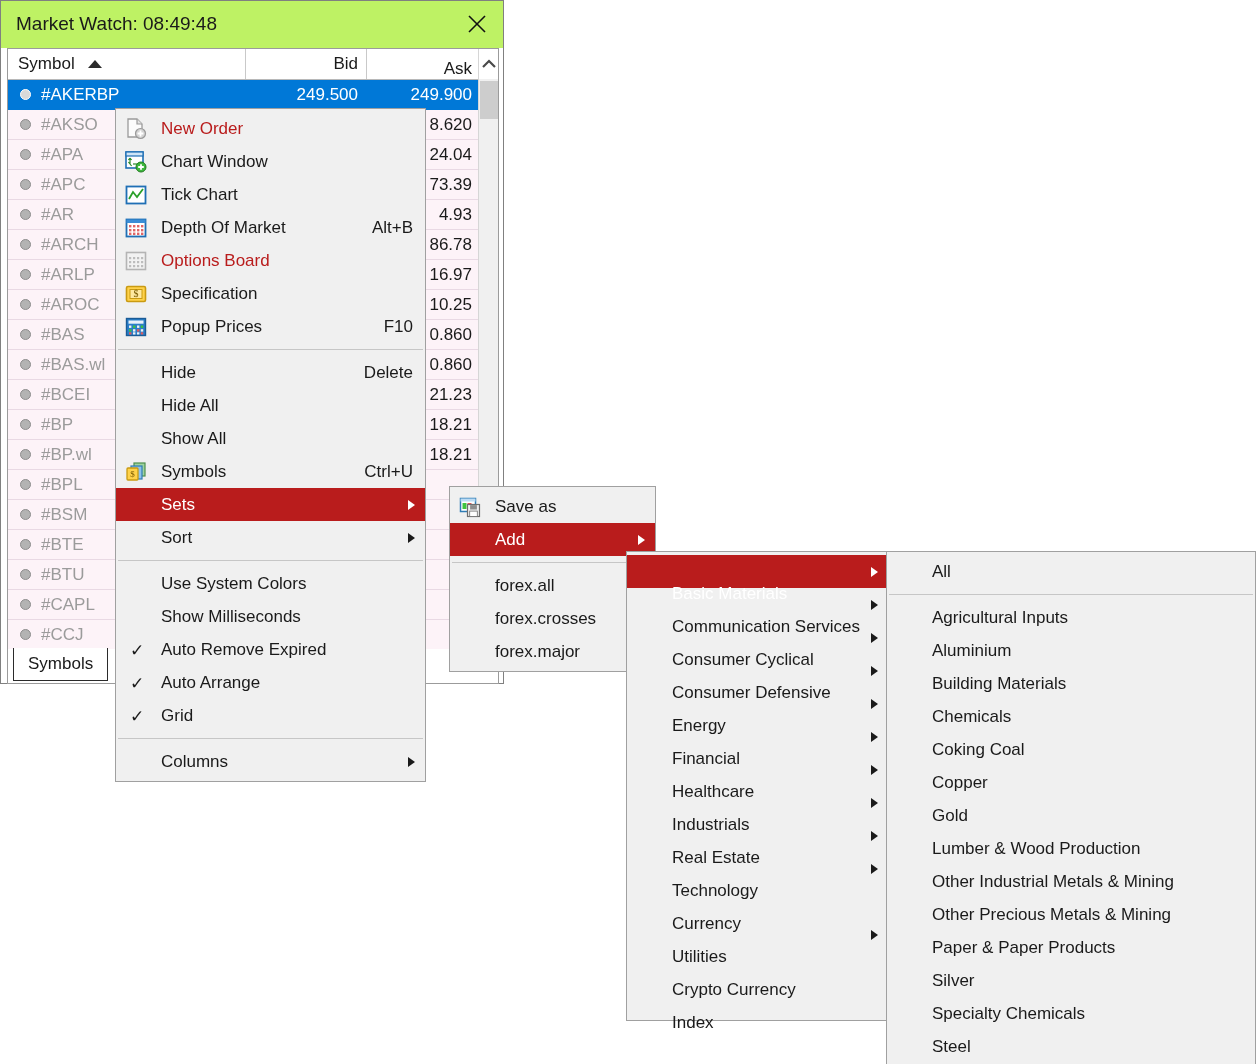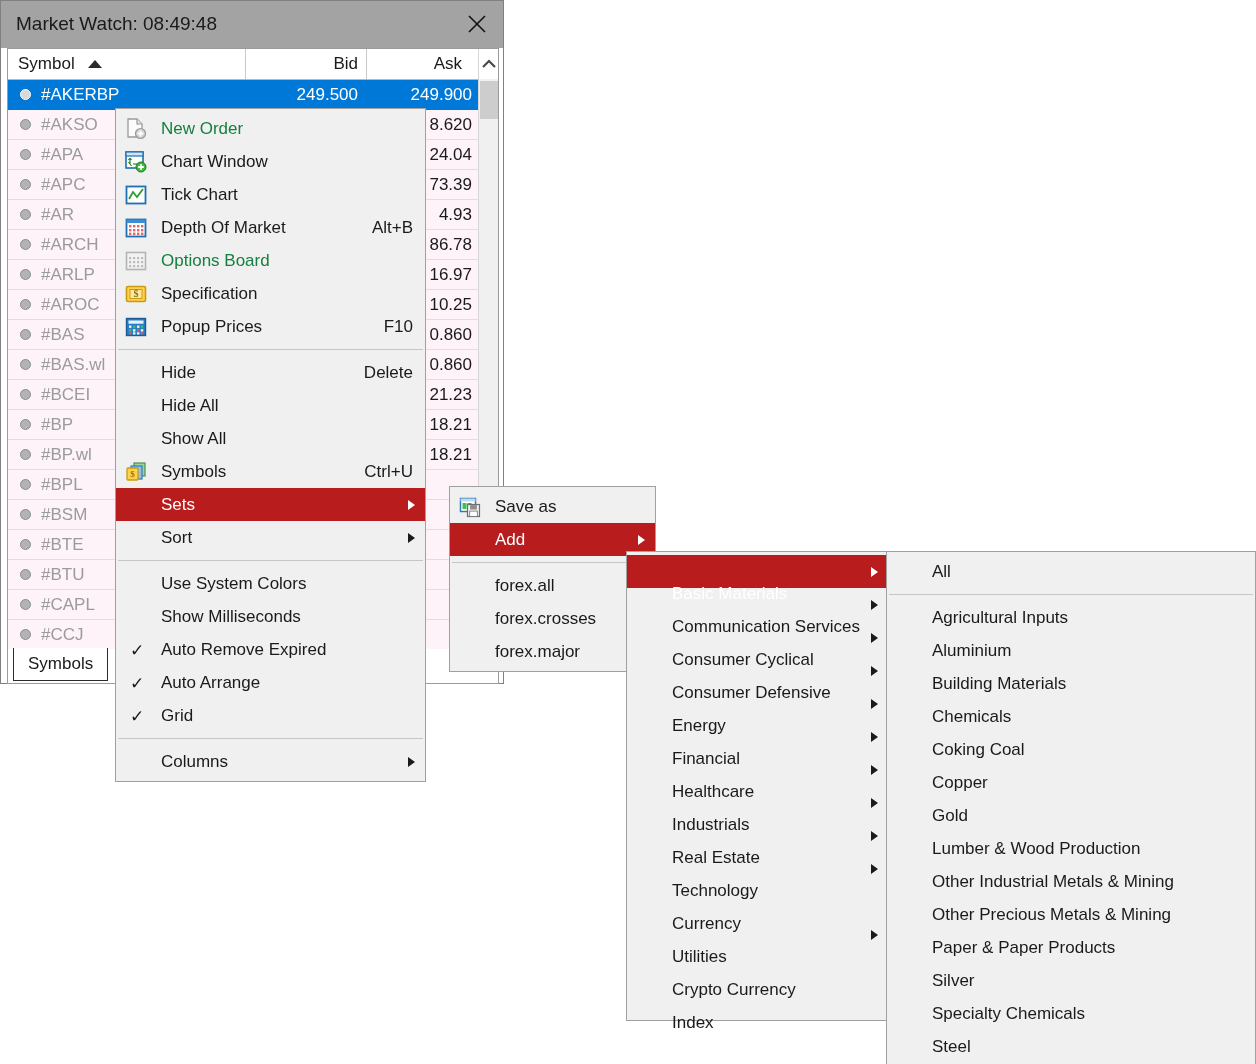--- a/index.html
+++ b/index.html
@@ -17,21 +17,21 @@
   .mw-window {
     position: absolute;
     left: 0px; top: 0px;
     width: 504px; height: 684px;
     background: #ffffff;
     border: 1px solid #808080;
     box-sizing: border-box;
   }
   .mw-titlebar {
     position: absolute; left: 0; top: 0; right: 0; height: 47px;
-    background: #a3a3a3;
+    background: #bef264;
     box-sizing: border-box;
   }
   .mw-title {
     position: absolute; left: 15px; top: 12px;
     font-size: 19px; color: #1a1a1a;
     white-space: nowrap;
   }
   .mw-close {
     position: absolute; right: 8px; top: 6px;
     width: 36px; height: 34px;
@@ -57,21 +57,21 @@
     box-sizing: border-box;
   }
   .mw-th {
     position: absolute; top: 0; height: 30px;
     display: flex; align-items: center;
     font-size: 17px; color: #1a1a1a;
     box-sizing: border-box;
   }
   .mw-th.symbol { left: 0px; width: 238px; padding-left: 10px; border-right: 1px solid #c9c9c9; }
   .mw-th.bid    { left: 238px; width: 121px; justify-content: flex-end; padding-right: 8px; border-right: 1px solid #c9c9c9; }
-  .mw-th.ask    { left: 349px; width: 113px; justify-content: flex-end; padding-right: 8px; }
+  .mw-th.ask    { left: 359px; width: 113px; justify-content: flex-end; padding-right: 8px; align-items: flex-end; }
   .sort-arrow { margin-left: 12px; display: inline-block; }
 
   .mw-rows { position: relative; }
   .mw-row {
     position: relative;
     height: 30px;
     border-bottom: 1px solid #e9d9e4;
     box-sizing: border-box;
     background: #fdf3f8;
   }
@@ -149,21 +149,21 @@
   }
   .mi {
     position: relative;
     display: flex; align-items: center;
     height: 33px;
     font-size: 17px;
     color: #1a1a1a;
     white-space: nowrap;
     box-sizing: border-box;
   }
-  .mi.disabled { color: #15803d; }
+  .mi.disabled { color: #b91c1c; }
   .mi.hi { background: #b91c1c; color: #ffffff; }
   .mi .ico {
     position: absolute; left: 8px; top: 50%; transform: translateY(-50%);
     width: 24px; height: 24px;
     display: flex; align-items: center; justify-content: center;
   }
   .mi .chk {
     position: absolute; left: 14px; top: 50%; transform: translateY(-50%);
     font-size: 17px; line-height: 1; color: #1a1a1a;
   }

